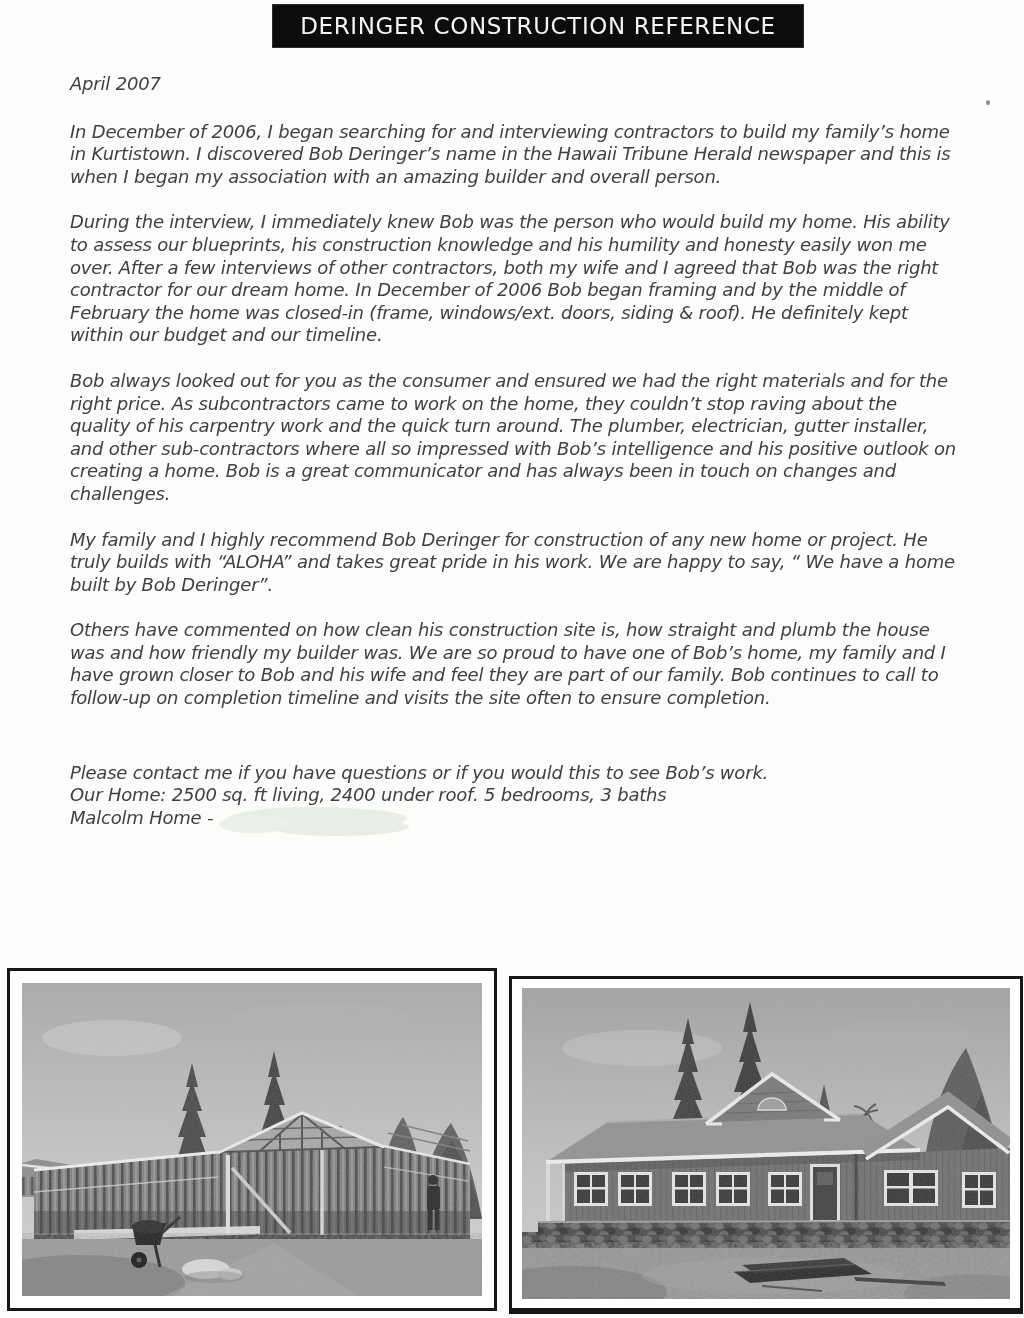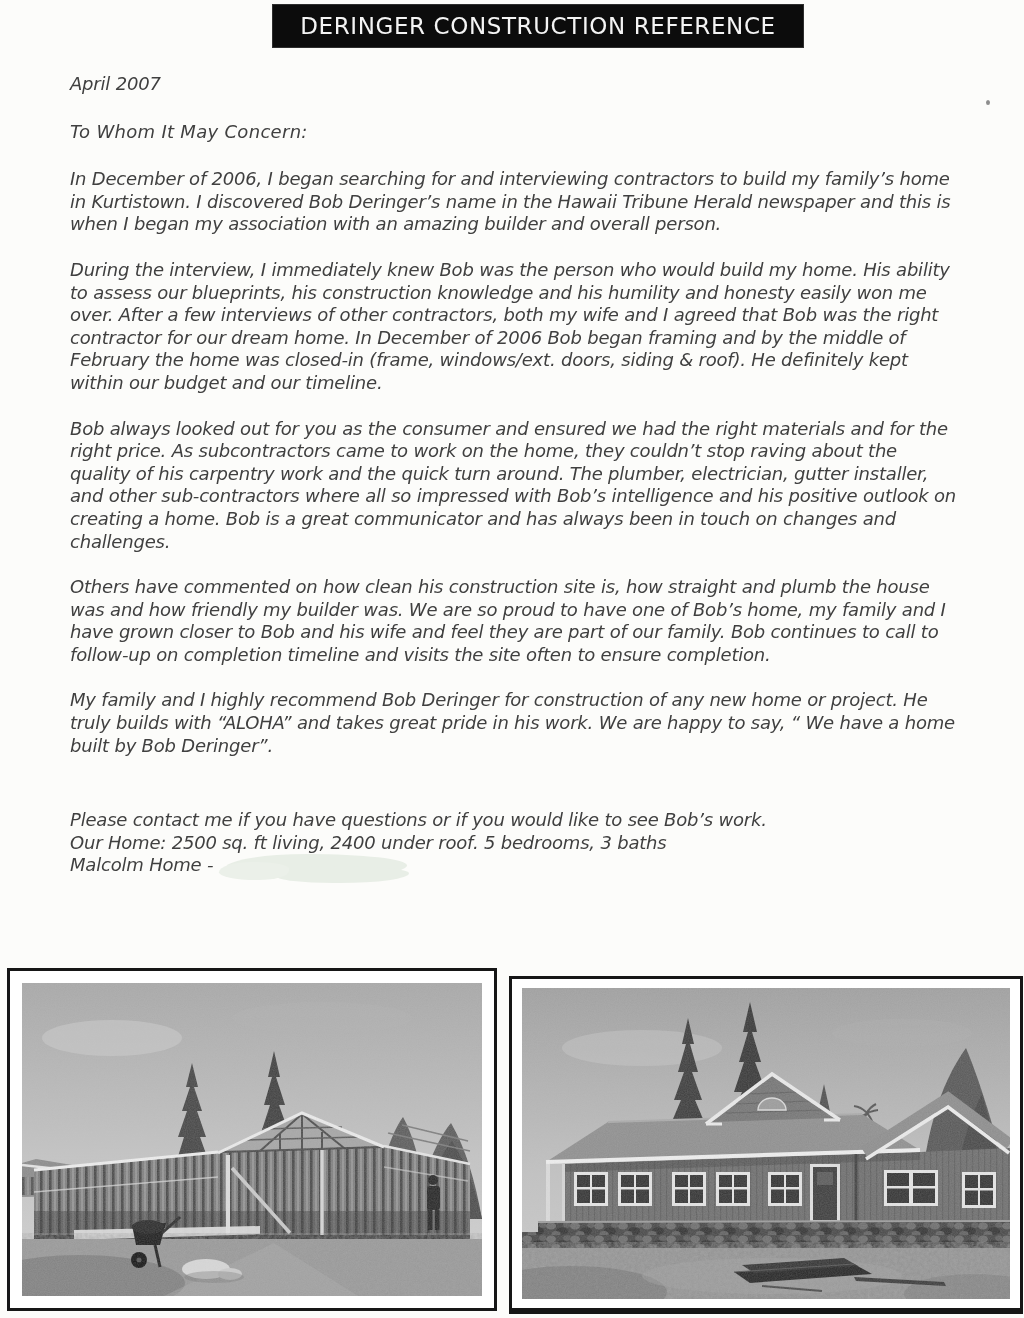--- a/index.html
+++ b/index.html
@@ -57,28 +57,27 @@
 <div class="page">
 
   <div class="banner">
     <span>DERINGER CONSTRUCTION REFERENCE</span>
   </div>
 
   <div class="speck"></div>
 
   <div class="letter">
     <p class="date">April 2007</p>
-    <p class="salutation">To Whom It May Concern:</p>
     <p>In December of 2006, I began searching for and interviewing contractors to build my family’s home in Kurtistown. I discovered Bob Deringer’s name in the Hawaii Tribune Herald newspaper and this is when I began my association with an amazing builder and overall person.</p>
     <p>During the interview, I immediately knew Bob was the person who would build my home. His ability to assess our blueprints, his construction knowledge and his humility and honesty easily won me over.  After a few interviews of other contractors, both my wife and I agreed that Bob was the right contractor for our dream home. In December of 2006 Bob began framing and by the middle of February the home was closed-in (frame, windows/ext. doors, siding &amp; roof).  He definitely kept within our budget and our timeline.</p>
     <p>Bob always looked out for you as the consumer and ensured we had the right materials and for the right price.  As subcontractors came to work on the home, they couldn’t stop raving about the quality of his carpentry work and the quick turn around.  The plumber, electrician, gutter installer, and other sub-contractors where all so impressed with Bob’s intelligence and his positive outlook on creating a home.  Bob is a great communicator and has always been in touch on changes and challenges.</p>
+    <p>My family and I highly recommend Bob Deringer for construction of any new home or project.  He truly builds with “ALOHA” and takes great pride in his work.  We are happy to say, “ We have a home built by Bob Deringer”.</p>
     <p>Others have commented on how clean his construction site is, how straight and plumb the house was and how friendly my builder was. We are so proud to have one of Bob’s home, my family and I have grown closer to Bob and his wife and feel they are part of our family. Bob continues to call to follow-up on completion timeline and visits the site often to ensure completion.</p>
-    <p>My family and I highly recommend Bob Deringer for construction of any new home or project.  He truly builds with “ALOHA” and takes great pride in his work.  We are happy to say, “ We have a home built by Bob Deringer”.</p>
     <div class="closing">
-      <p>Please contact me if you have questions or if you would like to see Bob’s work.</p>
+      <p>Please contact me if you have questions or if you would this to see Bob’s work.</p>
       <p>Our Home: 2500 sq. ft living, 2400 under roof. 5 bedrooms, 3 baths</p>
       <p>
         <span>Malcolm Home -</span><span class="redaction"></span>
       </p>
     </div>
   </div>
 
   <div class="photos-row">
 
     <figure class="photo-frame photo-left">

